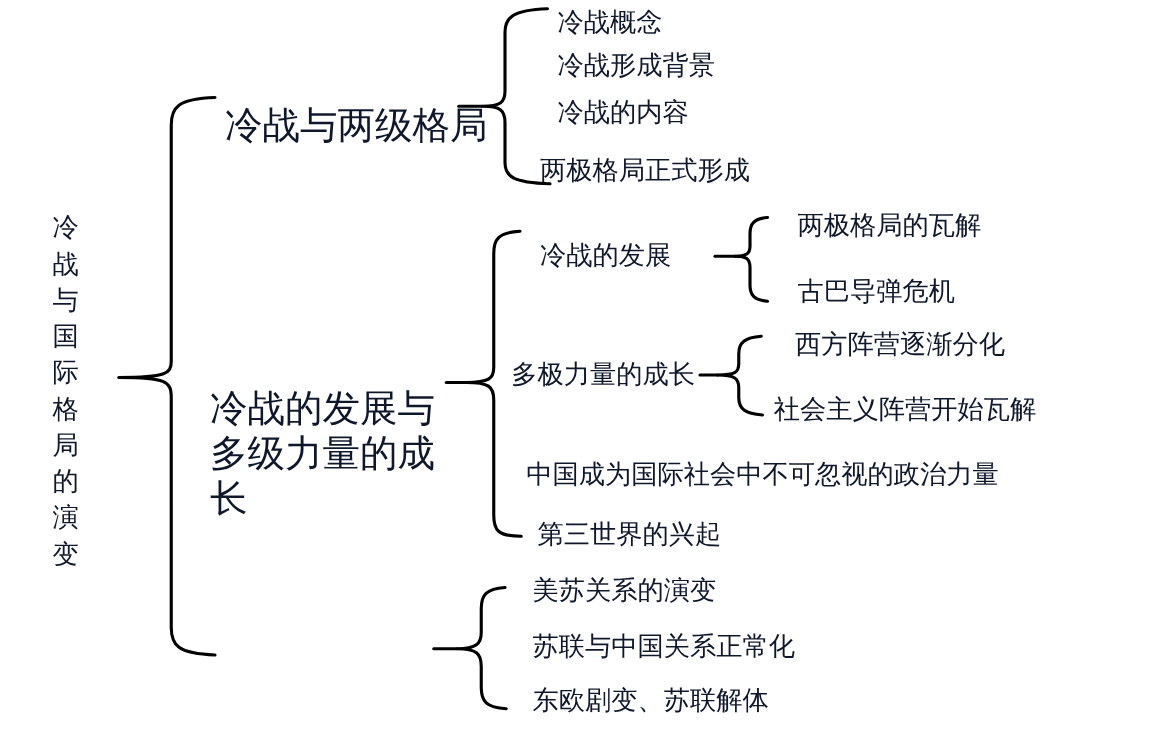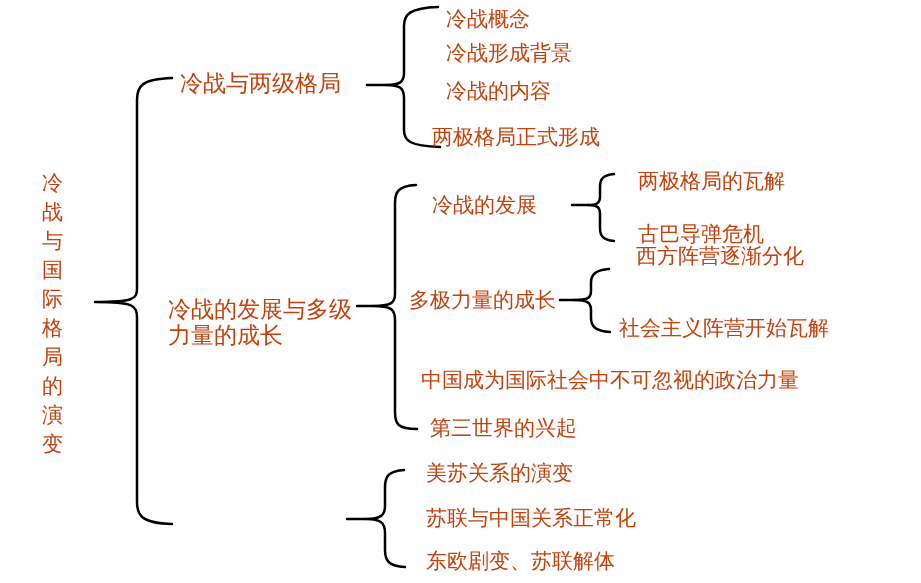--- a/index.html
+++ b/index.html
@@ -26,39 +26,40 @@
     stroke: #000000;
     stroke-width: 2.5;
     stroke-linecap: round;
     stroke-linejoin: round;
   }
   .node {
     position: absolute;
     white-space: nowrap;
     font-size: 21px;
     line-height: 1.05;
-    color: #c2410c;
+    color: #0f172a;
     letter-spacing: 0px;
   }
   .branch {
-    font-size: 23px;
+    font-size: 30px;
+    margin-top: 14px;
   }
   .root-vertical {
     width: 26px;
     white-space: normal;
     word-break: break-all;
     text-align: center;
     line-height: 29px;
     font-size: 21px;
   }
   .wrap2 {
     white-space: normal;
     word-break: break-all;
     width: 192px;
-    line-height: 26px;
+    line-height: 36px;
   }
 </style>
 </head>
 <body>
 
 <div class="canvas">
 
   <svg class="braces" width="921" height="583" viewBox="0 0 921 583">
 
     <path d="M 172,78 C 142,79 137,86 137,100 L 137,289 C 137,299 133,302 95,302 C 133,302 137,305 137,318 L 137,502 C 137,516 142,523 172,524"></path>
@@ -85,21 +86,21 @@
   <div class="node" style="left:446px; top:8px;">冷战概念</div>
   <div class="node" style="left:446px; top:42px;">冷战形成背景</div>
   <div class="node" style="left:446px; top:80px;">冷战的内容</div>
   <div class="node" style="left:432px; top:126px;">两极格局正式形成</div>
 
   <div class="node branch wrap2" style="left:168px; top:296px;">冷战的发展与多级力量的成长</div>
   <div class="node" style="left:432px; top:194px;">冷战的发展</div>
   <div class="node" style="left:638px; top:170px;">两极格局的瓦解</div>
   <div class="node" style="left:638px; top:223px;">古巴导弹危机</div>
   <div class="node" style="left:409px; top:289px;">多极力量的成长</div>
-  <div class="node" style="left:636px; top:245px;">西方阵营逐渐分化</div>
+  <div class="node" style="left:636px; top:265px;">西方阵营逐渐分化</div>
   <div class="node" style="left:619px; top:317px;">社会主义阵营开始瓦解</div>
   <div class="node" style="left:421px; top:369px;">中国成为国际社会中不可忽视的政治力量</div>
   <div class="node" style="left:430px; top:417px;">第三世界的兴起</div>
 
   <div class="node" style="left:426px; top:462px;">美苏关系的演变</div>
   <div class="node" style="left:426px; top:507px;">苏联与中国关系正常化</div>
   <div class="node" style="left:426px; top:550px;">东欧剧变、苏联解体</div>
 
 </div>
 

